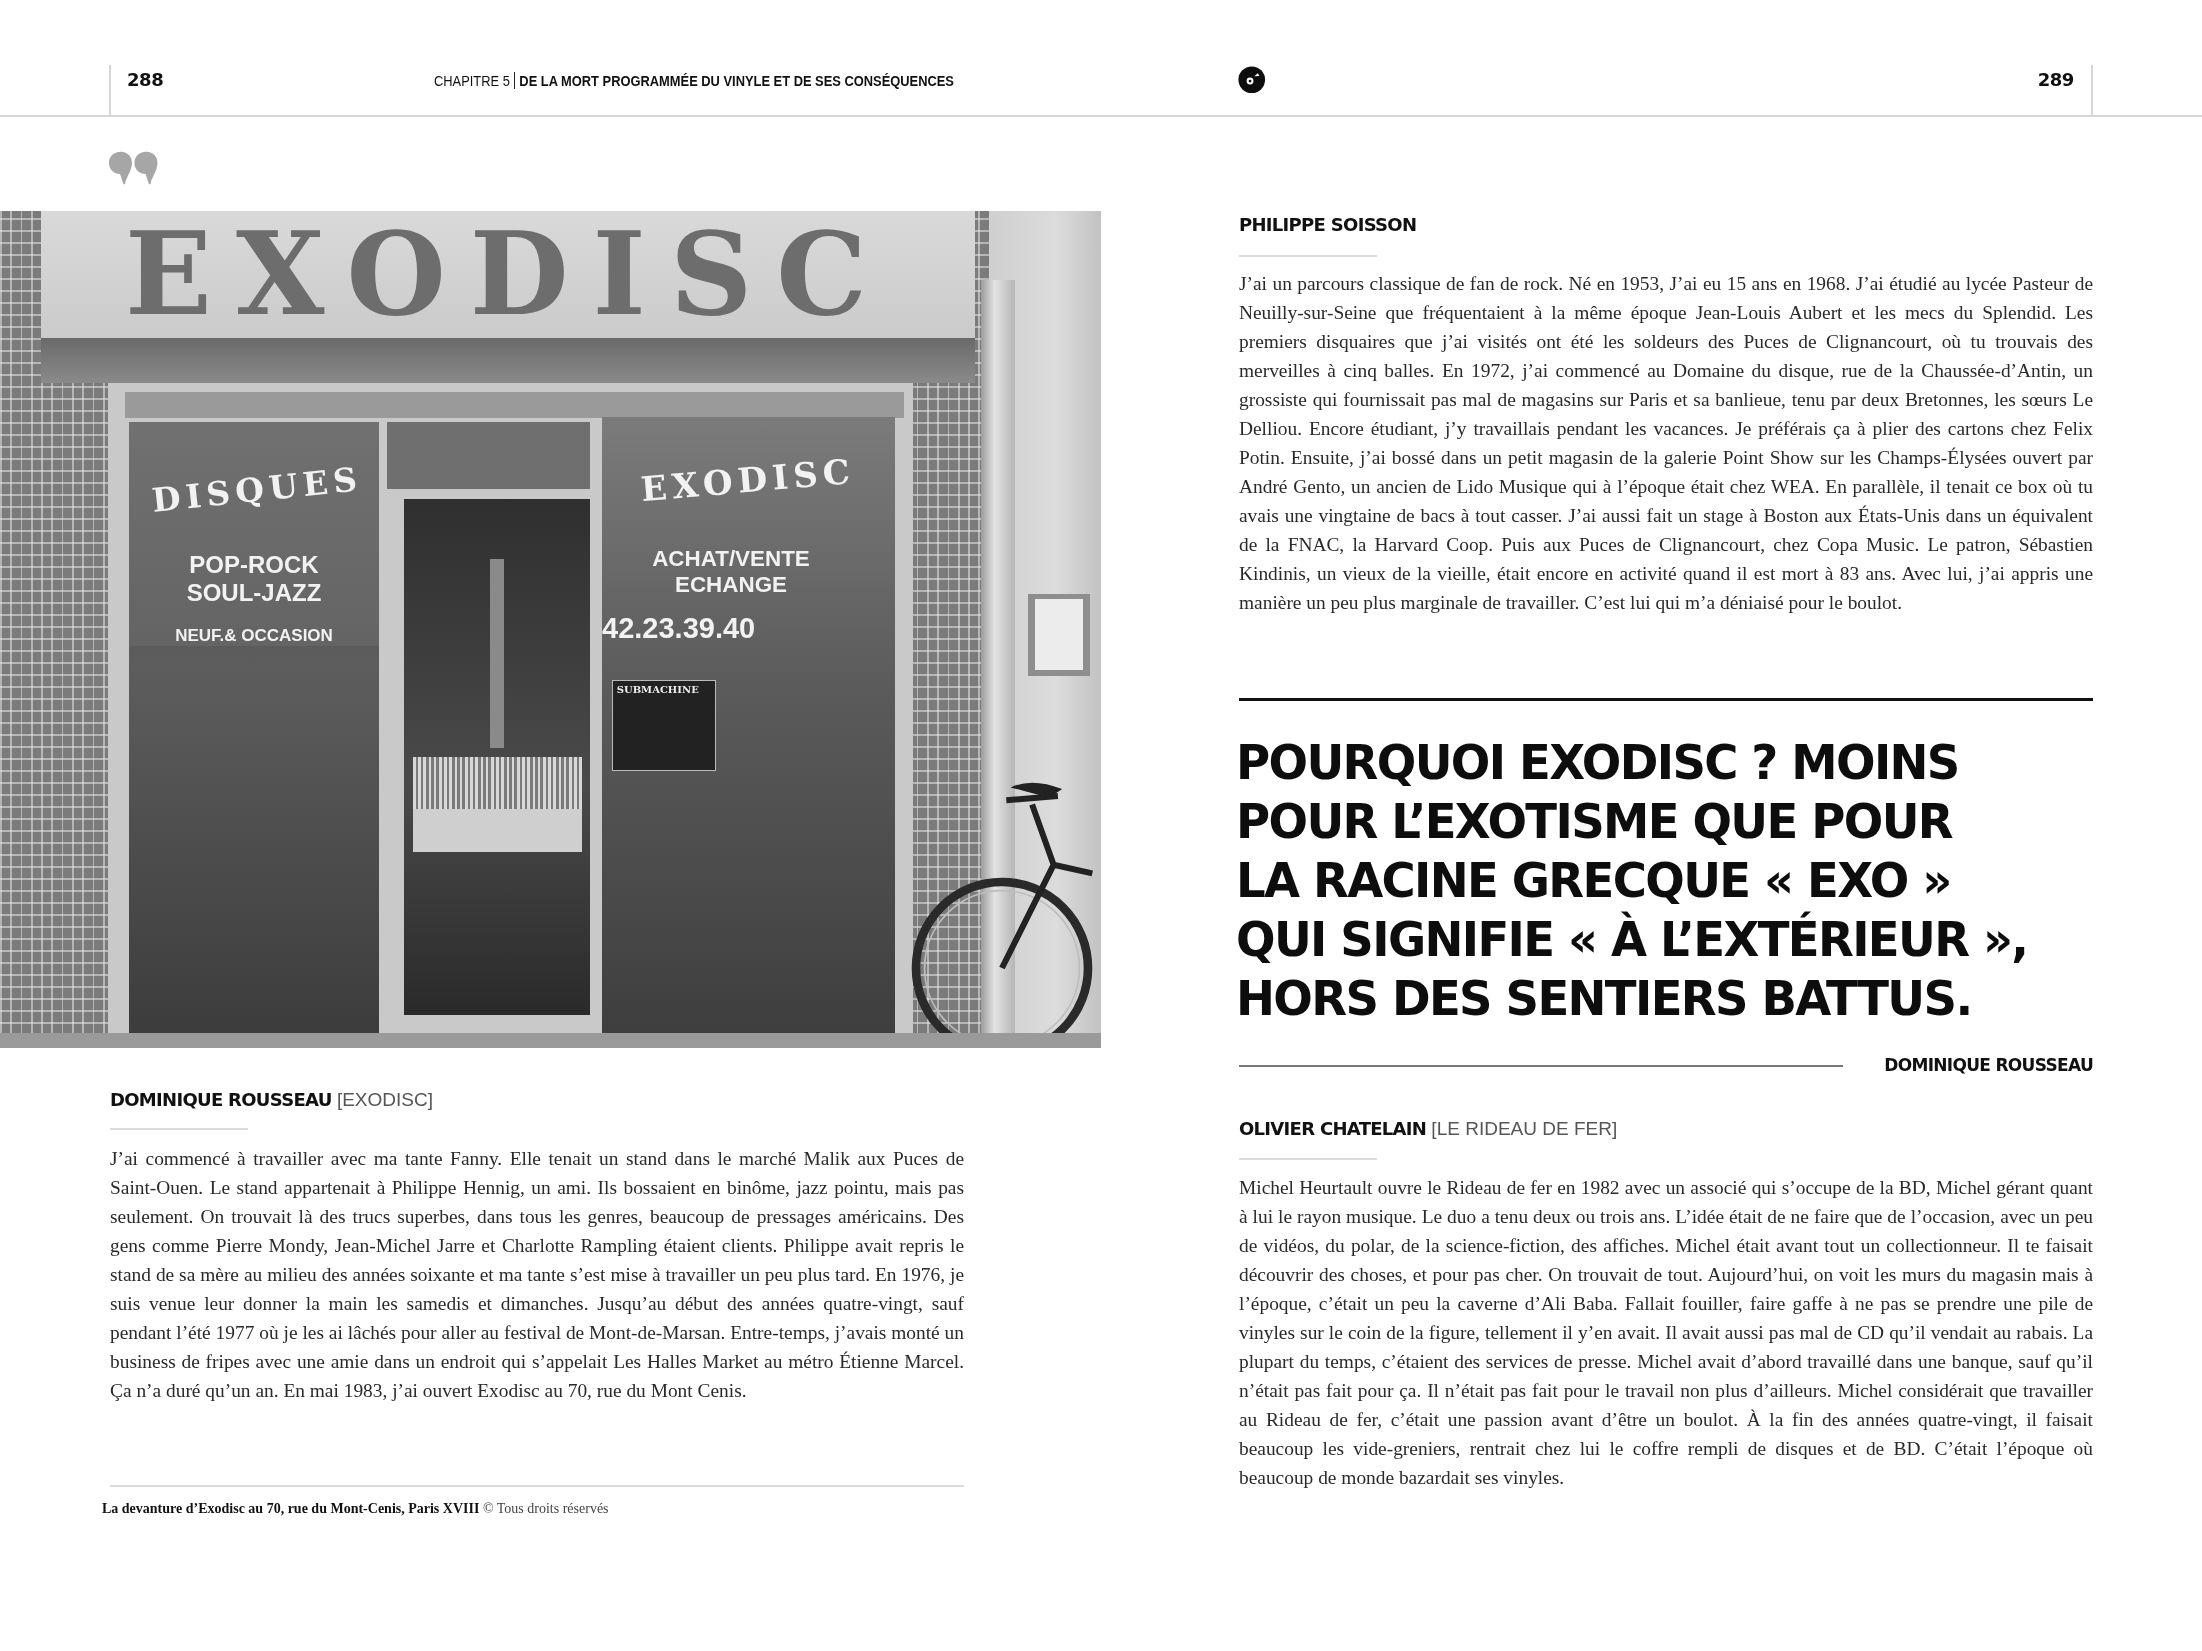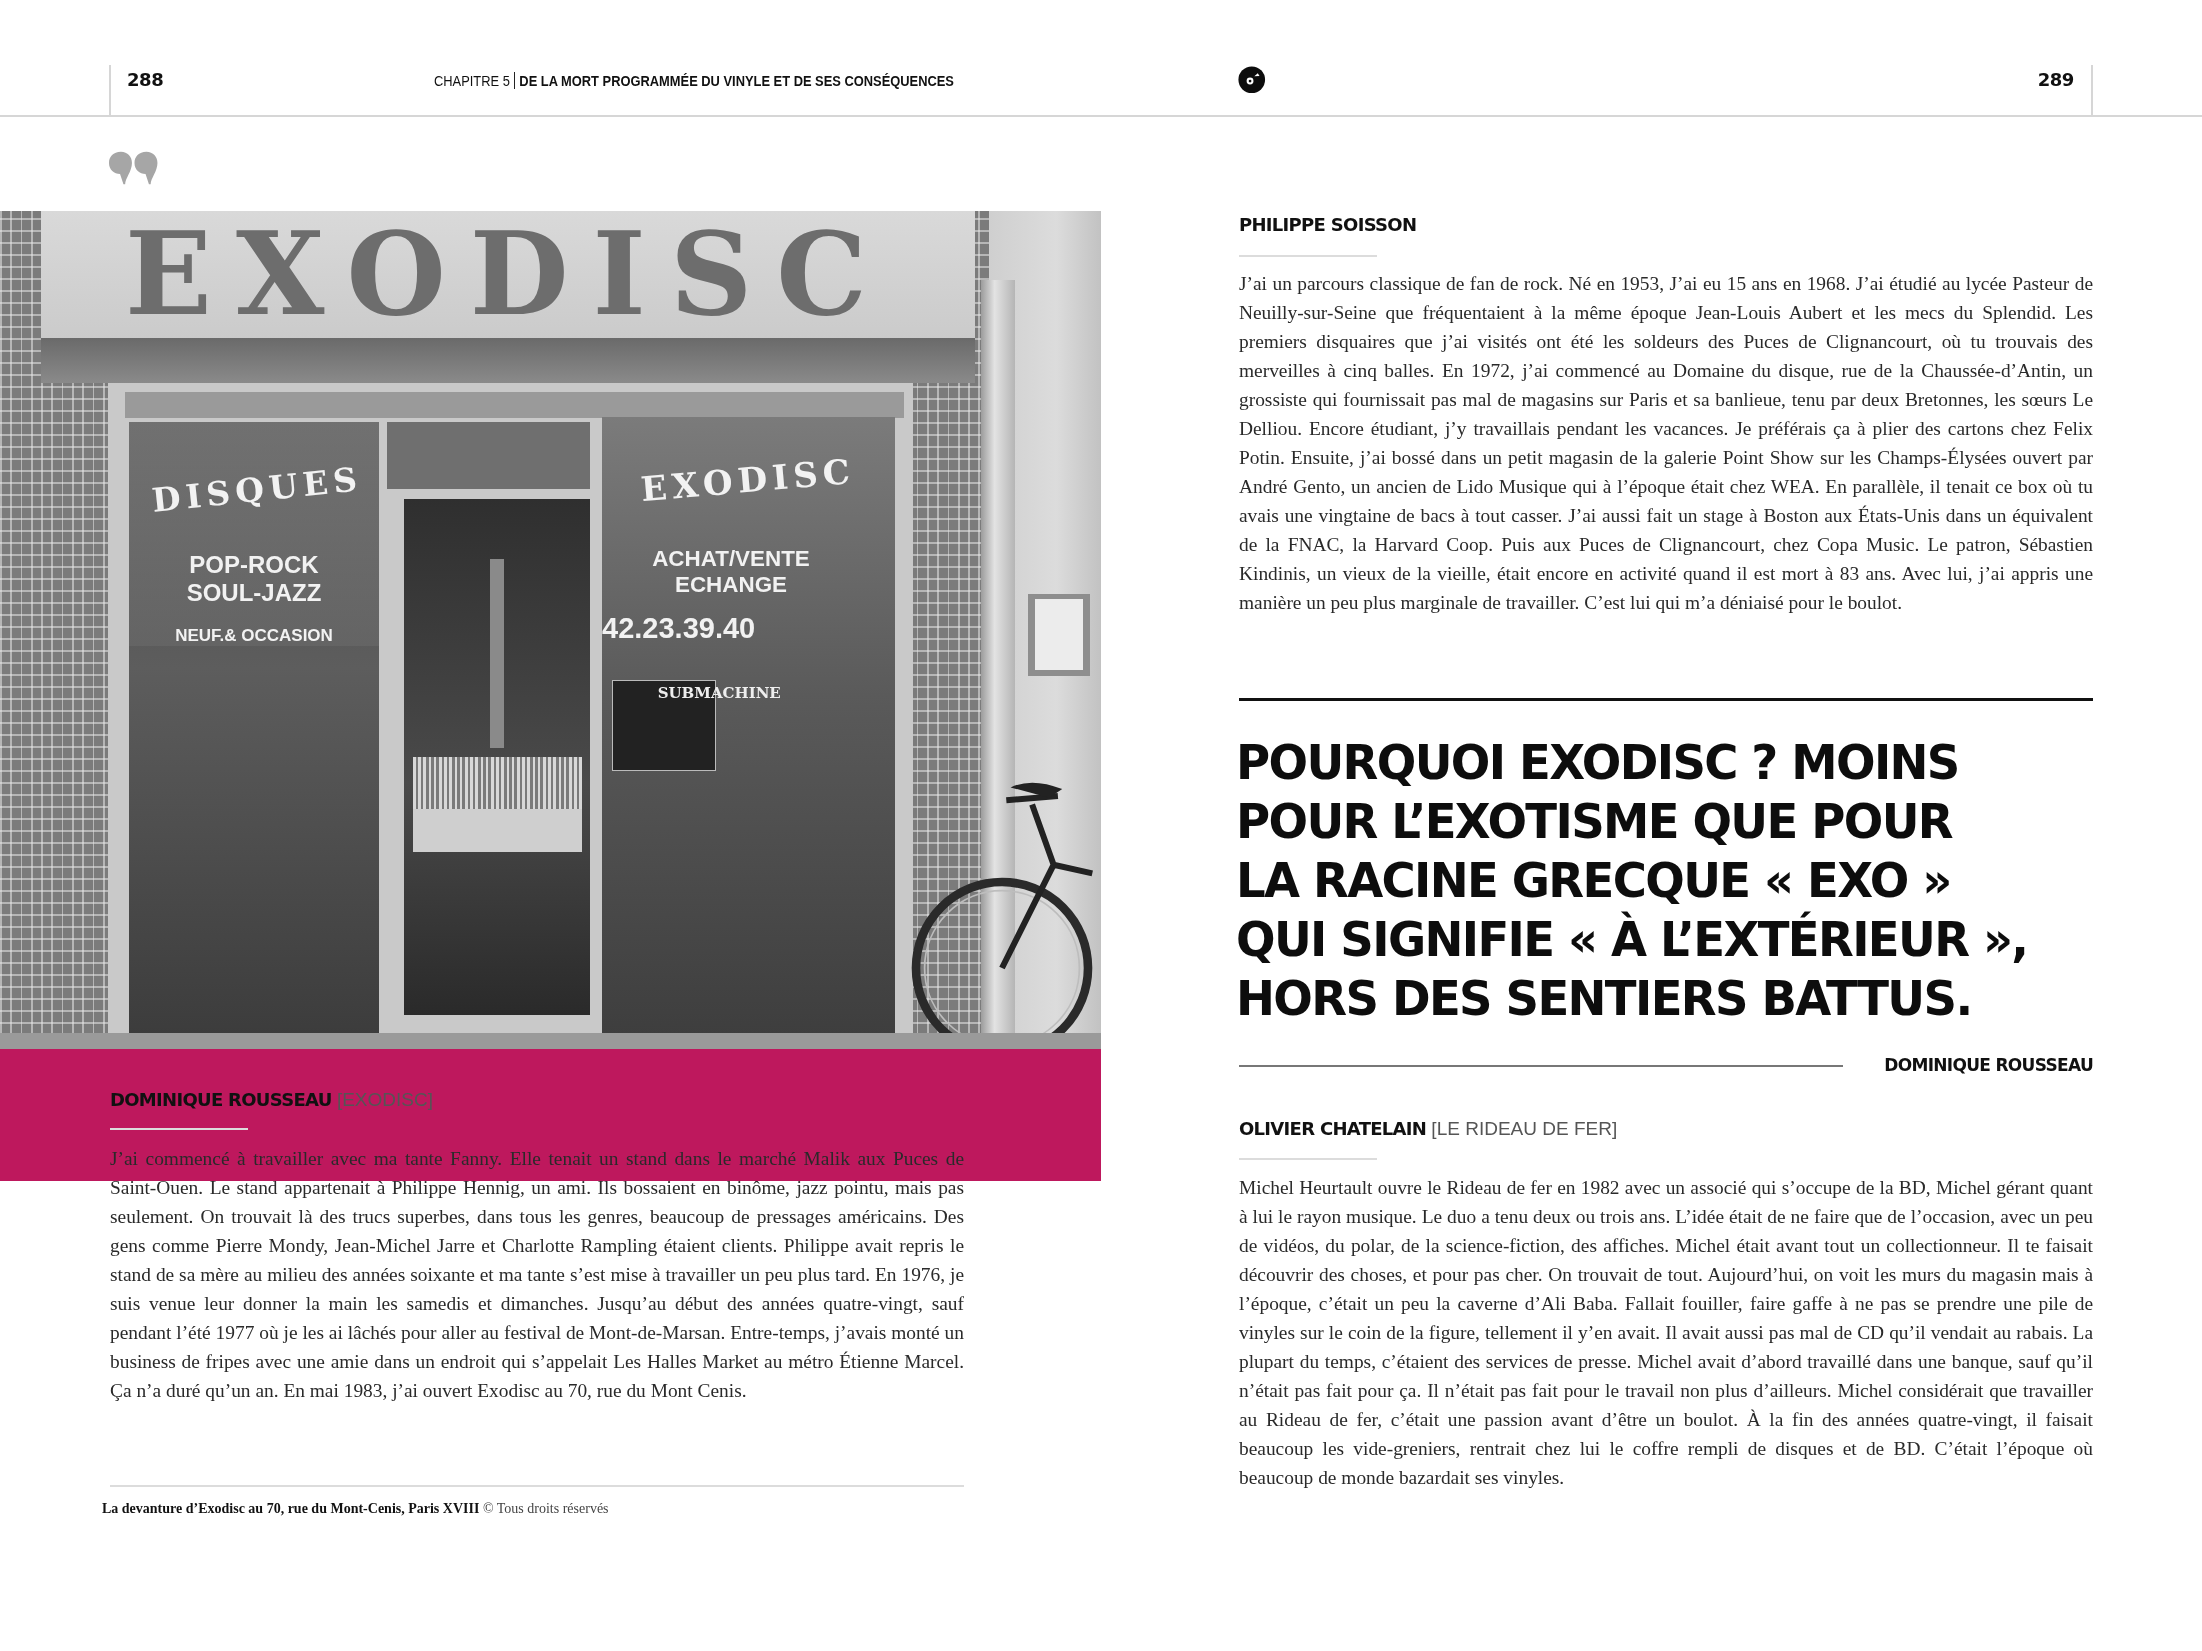--- a/index.html
+++ b/index.html
@@ -23,21 +23,21 @@
   }
   .chapter .lbl { font-weight: normal; }
   .chapter .bar { display: inline-block; width: 1.7px; height: 17px; background: #111; vertical-align: -3.4px; margin: 0 4.3px 0 4.3px; }
   .chapter .ttl { font-weight: bold; }
   .disc { position: absolute; left: 1238px; top: 66px; width: 27.5px; height: 27.5px; }
 
   
   .quote-icon { position: absolute; left: 108px; top: 151px; width: 53px; height: 34px; }
 
   
-  .photo { position: absolute; left: 0; top: 211px; width: 1101px; height: 970px; overflow: hidden; background: #be185d; }
+  .photo { position: absolute; left: 0; top: 211px; width: 1101px; height: 837px; overflow: hidden; background: #be185d; }
 
   
   .name-head {
     position: absolute; font-family: "DejaVu Sans", sans-serif; font-weight: bold;
     font-size: 18px; letter-spacing: -0.7px; color: #111; white-space: nowrap;
   }
   .name-head .shop {
     font-family: "Liberation Sans", sans-serif; font-weight: normal; color: #555;
     letter-spacing: 0; font-size: 19px; margin-left: 5.2px;
   }
@@ -135,21 +135,21 @@
     <div class="abs" style="left:8.6px;top:310px;width:169px;height:43px;background:#cfcfcf;"></div>
   </div>
 
   <div class="abs" style="left:602px;top:206px;width:293px;height:619px;background:linear-gradient(180deg,#7b7b7b 0%,#5a5a5a 45%,#3e3e3e 100%);">
     <div class="abs" style="left:17px;top:43px;width:258px;text-align:center;font-family:'DejaVu Serif',serif;font-weight:bold;font-size:34px;letter-spacing:5.2px;color:#f2f2f2;transform:rotate(-5deg);">EXODISC</div>
     <div class="abs" style="left:0;top:129px;width:258px;text-align:center;font-family:'Liberation Sans',sans-serif;font-weight:bold;font-size:22.4px;color:#f2f2f2;">ACHAT/VENTE</div>
     <div class="abs" style="left:0;top:155px;width:258px;text-align:center;font-family:'Liberation Sans',sans-serif;font-weight:bold;font-size:22.4px;color:#f2f2f2;">ECHANGE</div>
     <div class="abs" style="left:0;top:195px;width:258px;text-align:left;font-family:'Liberation Sans',sans-serif;font-weight:bold;font-size:29px;color:#f2f2f2;">42.23.39.40</div>
 
     <div class="abs" style="left:10.3px;top:263px;width:102px;height:89px;background:#222;border:1.7px solid #bbb;">
-      <div class="abs" style="left:3.4px;top:3.4px;font-family:'DejaVu Serif',serif;font-weight:bold;font-size:15px;color:#eee;margin-left:41px;">SUBMACHINE</div>
+      <div class="abs" style="left:3.4px;top:3.4px;font-family:'DejaVu Serif',serif;font-weight:bold;font-size:10px;color:#eee;">SUBMACHINE</div>
     </div>
 
   </div>
 
   <svg class="abs" style="left:903px;top:542px;width:198px;height:295px;" viewBox="0 0 230 343">
     <circle cx="115" cy="250" r="100" fill="none" stroke="#2a2a2a" stroke-width="10"></circle>
     <circle cx="115" cy="250" r="90" fill="none" stroke="#bdbdbd" stroke-width="2"></circle>
     <path d="M115 250 L175 130 L220 140 M175 130 L150 60 M120 55 L180 50" stroke="#222" stroke-width="7" fill="none"></path>
     <path d="M125 40 Q150 28 185 42 L170 52 Z" fill="#222"></path>
   </svg>

